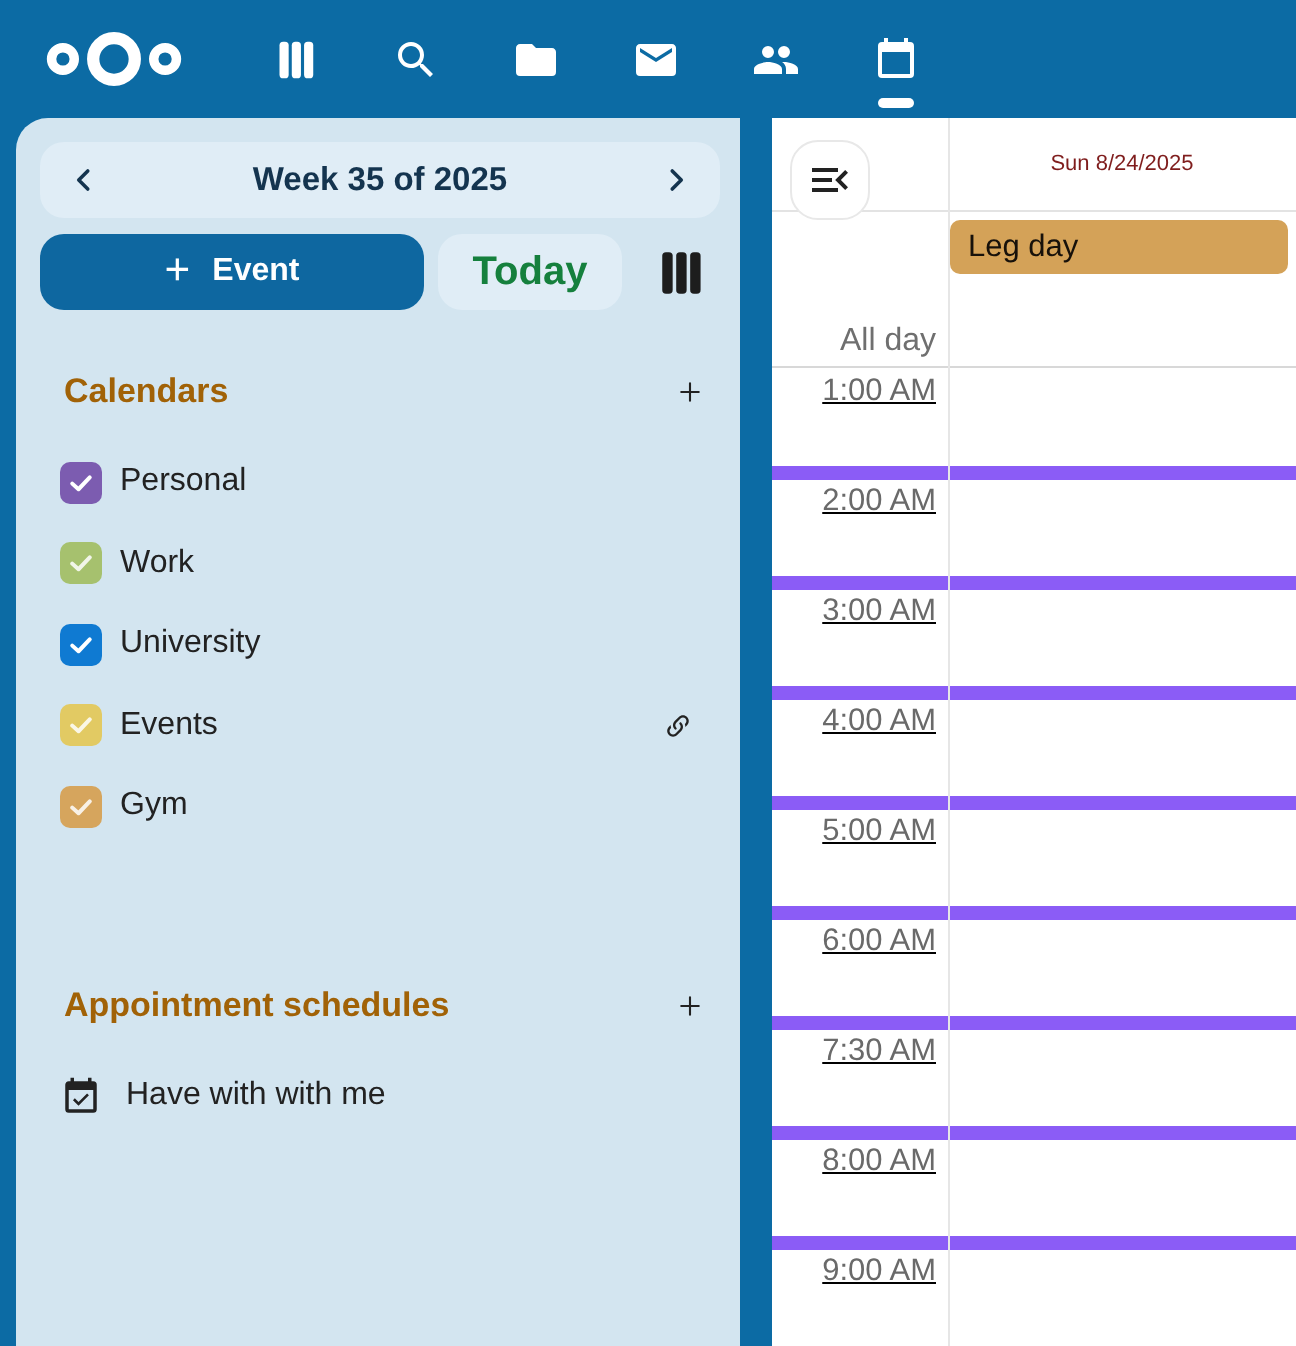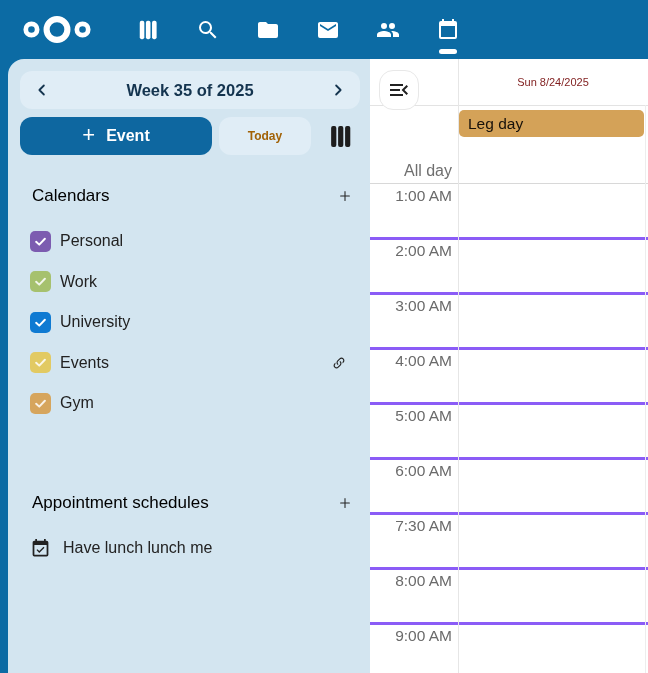--- a/index.html
+++ b/index.html
@@ -25,21 +25,21 @@
   .app-btn.files     { left:248px; }
   .app-btn.mail      { left:308px; }
   .app-btn.contacts  { left:368px; }
   .app-btn.calendar  { left:428px; }
   .active-pill {
     position:absolute; left:50%; transform:translateX(-50%); bottom:-4px;
     width:18px; height:5px; border-radius:3px; background:#fff;
   }
 
   
-  .content { position:absolute; top:59px; left:8px; right:0; bottom:0; display:flex; }
+  .content { position:absolute; top:59px; left:8px; right:0; bottom:0; display:flex;gap:16px; }
 
   
   .sidebar {
     width:362px; flex:none; position:relative;
     background:#d3e5f0; border-top-left-radius:16px;
   }
   .week-nav {
     position:absolute; left:12px; top:12px; width:340px; height:38px;
     background:#e0edf6; border-radius:12px;
     display:flex; align-items:center; padding:0 4px;
@@ -51,28 +51,28 @@
   .actions { position:absolute; left:12px; top:58px; width:340px; height:38px;
     display:flex; align-items:center; gap:7px; }
   .btn-event {
     width:192px; height:38px; border:none; border-radius:12px;
     background:#0e67a0; color:#fff; font-weight:bold; font-size:16px;
     display:flex; align-items:center; justify-content:center; gap:11px;
   }
   .btn-event .plus-glyph { font-size:22px; font-weight:400; line-height:1; margin-top:-2px; }
   .btn-today {
     width:92px; height:38px; border:none; border-radius:12px;
-    background:#e0edf6; color:#a16207; font-weight:bold; font-size:12px;
+    background:#e0edf6; color:#15803d; font-weight:bold; font-size:20px;
   }
   .btn-viewtoggle { margin-left:auto; width:40px; height:38px; background:none; border:none; color:#1d1d1d;
     display:flex; align-items:center; justify-content:center; }
 
   .section-head { position:absolute; left:24px; right:12px; height:26px;
     display:flex; align-items:center; justify-content:space-between; }
-  .section-head h2 { margin:0; font-size:17px; color:#000000; font-weight:normal; }
+  .section-head h2 { margin:0; font-size:17px; color:#a16207; font-weight:bold; }
   .sh-cal  { top:124px; }
   .sh-appt { top:431px; }
   .plus-btn { width:26px; height:26px; border:none; background:none; color:#222;
     display:flex; align-items:center; justify-content:center; }
 
   .cal-list { position:absolute; top:162px; left:0; right:0; margin:0; padding:0; list-style:none;text-align:right; }
   .cal-item { height:40.5px; display:flex; align-items:center; padding-left:22px; }
   .checkbox { width:21px; height:21px; border-radius:5px; flex:none;
     display:flex; align-items:center; justify-content:center; color:#fff; border:none; padding:0; }
   .cal-name { margin-left:9px; font-size:16px; color:#222; }
@@ -97,21 +97,21 @@
   }
   .allday { position:absolute; top:47px; left:0; right:0; height:78px; border-bottom:1px solid #d8d8d8; }
   .allday-event {
     position:absolute; left:89px; right:4px; top:4px; height:27px; border-radius:5px;
     display:flex; align-items:center; padding-left:9px; z-index:2;
     font-weight:normal; font-size:15.5px; color:#17110a; border:none;
   }
   .allday-label { position:absolute; left:0; width:82px; bottom:3px; text-align:right;
     color:#6f6f6f; font-size:16px; }
   .grid { position:absolute; top:126px; left:0; right:0; }
-  .slot { height:55px; border-bottom:3px solid #8b5cf6; }
+  .slot { height:55px; border-bottom:7px solid #8b5cf6;text-decoration:underline; }
   .hour-label { display:block; width:82px; text-align:right; padding-top:2px;
     color:#6a6a6a; font-size:15.5px; }
 
   svg { display:block; }
 </style>
 </head>
 <body>
 
 <header class="topbar">
   <button class="logo" aria-label="Nextcloud">
@@ -255,21 +255,21 @@
         </svg>
       </button>
     </div>
 
     <button class="appt-item">
       <span>
         <svg width="21" height="21" viewBox="0 0 24 24" fill="currentColor">
           <path d="M19,19H5V8H19M19,3H18V1H16V3H8V1H6V3H5C3.89,3 3,3.9 3,5V19A2,2 0 0,0 5,21H19A2,2 0 0,0 21,19V5A2,2 0 0,0 19,3M16.53,11.06L15.47,10L10.59,14.88L8.47,12.76L7.41,13.82L10.59,17L16.53,11.06Z"></path>
         </svg>
       </span>
-      <span class="appt-name">Have lunch lunch me</span>
+      <span class="appt-name">Have with with me</span>
     </button>
   </aside>
 
   <main class="main">
     <div class="vline"></div>
     <div class="vline-right"></div>
     <div class="header-line"></div>
 
     <button class="sidebar-toggle" aria-label="Toggle sidebar">
       <svg width="24" height="24" viewBox="0 0 24 24" fill="currentColor">

